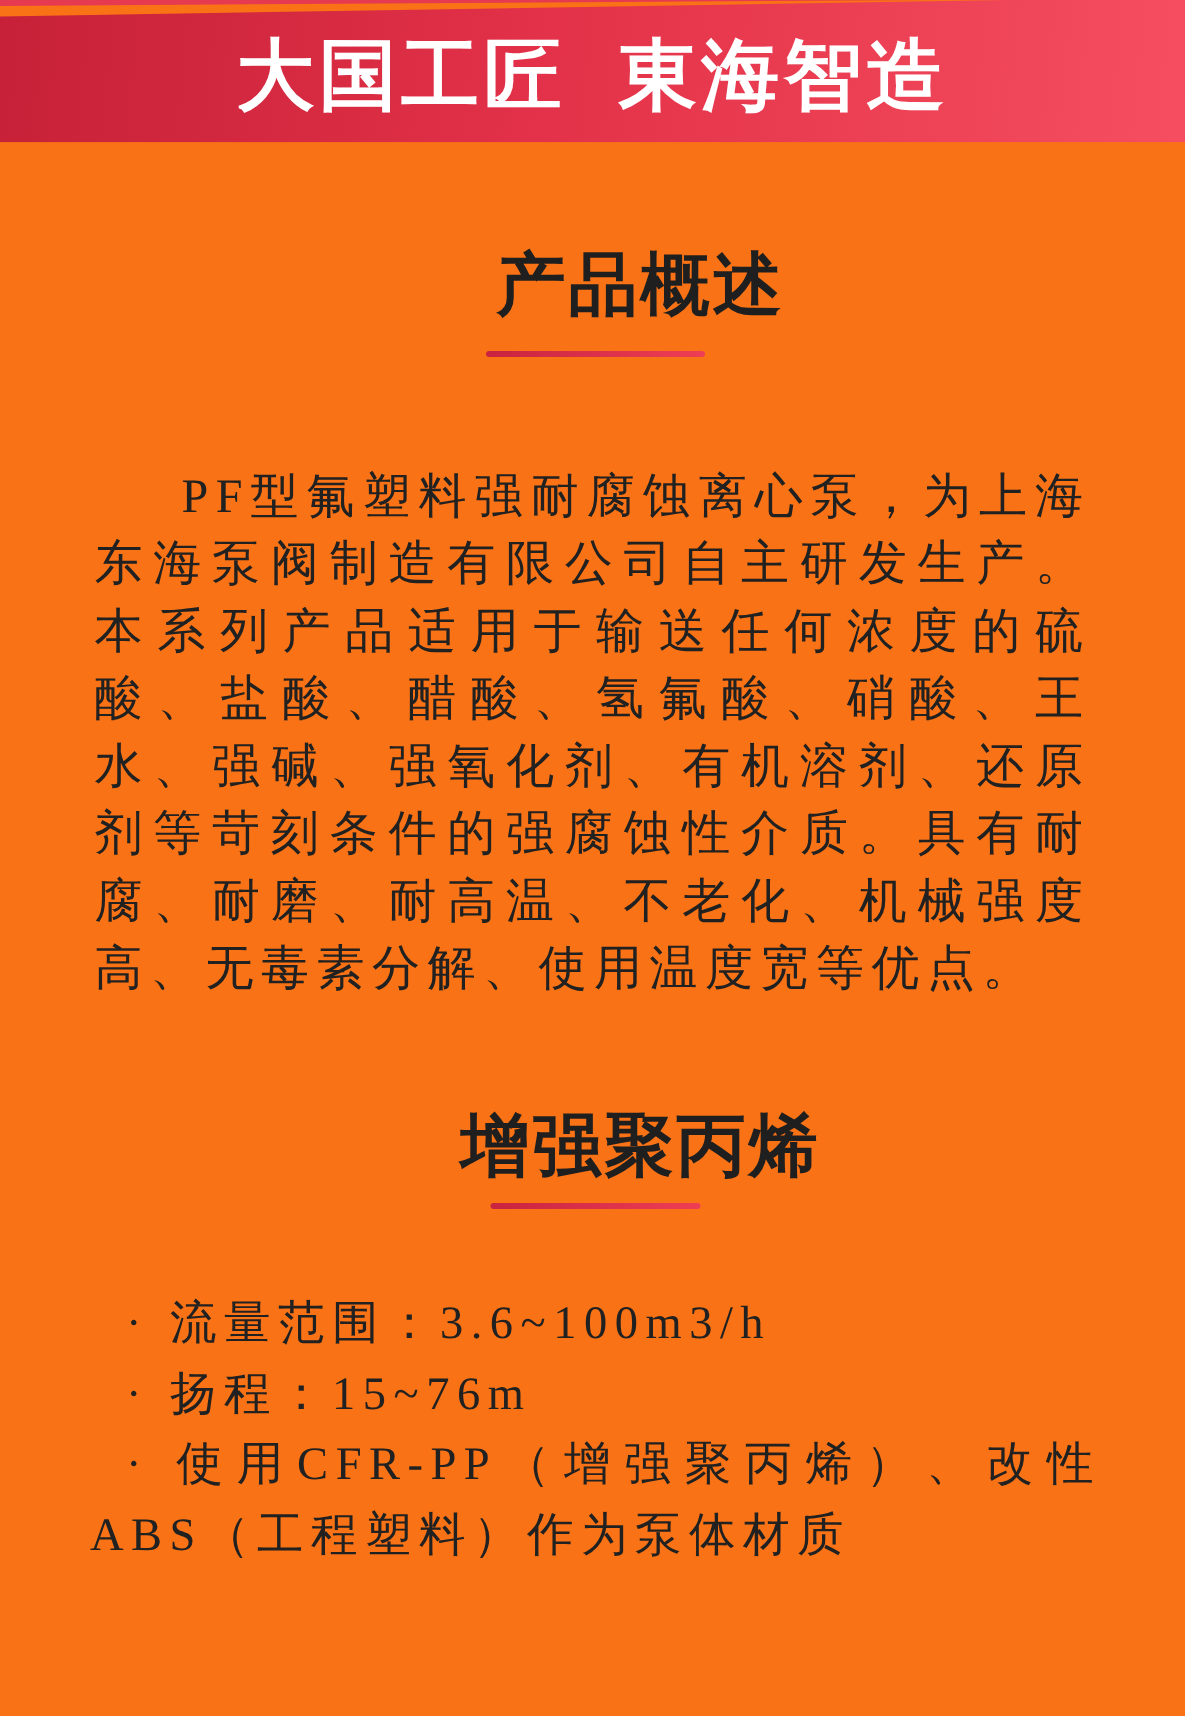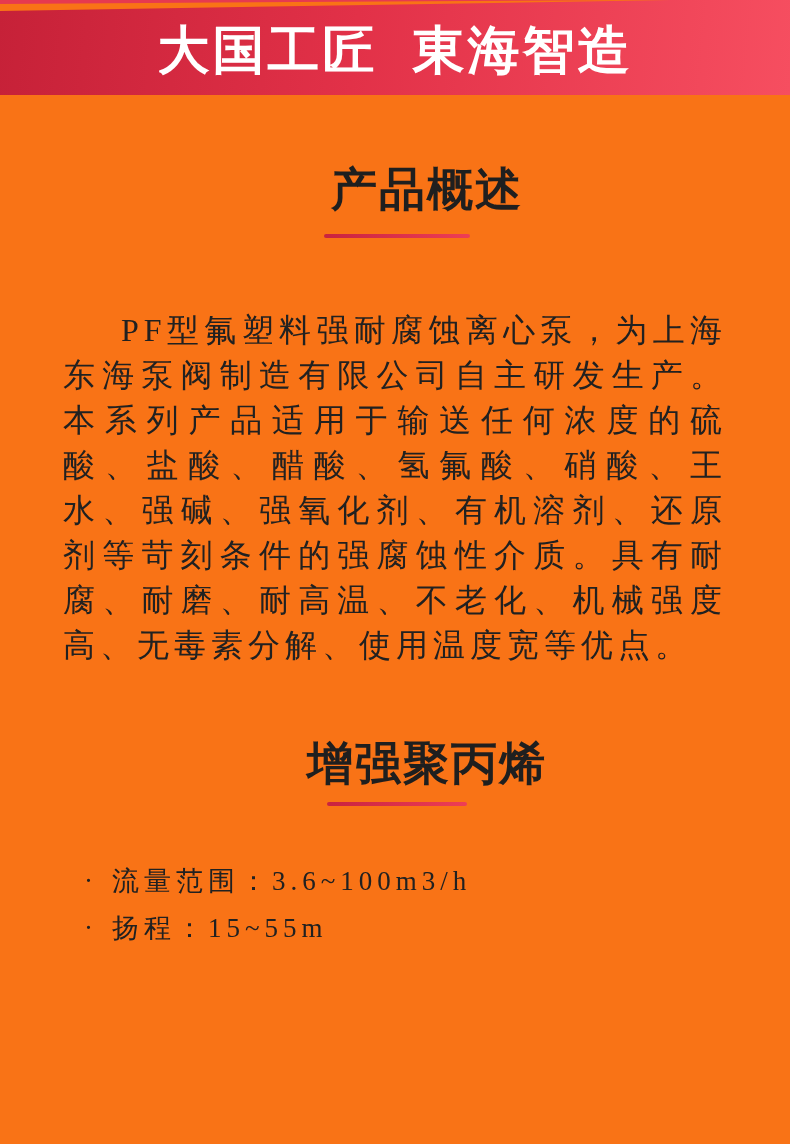--- a/index.html
+++ b/index.html
@@ -89,21 +89,21 @@
     margin-top: 12px;
   }
 
   .conditions-list {
     position: absolute;
     top: 858px;
     left: 60px;
     width: 674px;
     color: var(--text_black, #212121);
     font-family: "Liberation Serif", serif;
-    font-size: 27px;
+    font-size: 31px;
     line-height: 47px;
     letter-spacing: 5px;
   }
   .cond-item {
     text-align: justify;
     text-indent: 24px;
   }
   .bullet {
     display: inline-block;
     margin-right: 14px;
@@ -127,17 +127,20 @@
   <div class="overview-paragraph">PF型氟塑料强耐腐蚀离心泵，为上海东海泵阀制造有限公司自主研发生产。本系列产品适用于输送任何浓度的硫酸、盐酸、醋酸、氢氟酸、硝酸、王水、强碱、强氧化剂、有机溶剂、还原剂等苛刻条件的强腐蚀性介质。具有耐腐、耐磨、耐高温、不老化、机械强度高、无毒素分解、使用温度宽等优点。</div>
 
   <div class="section-heading heading-conditions">增强聚丙烯</div>
   <div class="heading-underline underline-conditions"></div>
 
   <div class="conditions-list">
     <div class="cond-item">
       <span class="bullet">·</span><span>流量范围：3.6~100m3/h</span>
     </div>
     <div class="cond-item">
-      <span class="bullet">·</span><span>扬程：15~55m</span>
+      <span class="bullet">·</span><span>扬程：15~76m</span>
+    </div>
+    <div class="cond-item">
+      <span class="bullet">·</span><span>使用CFR-PP（增强聚丙烯）、改性ABS（工程塑料）作为泵体材质</span>
     </div>
   </div>
 
 </div>
 
 </body></html>

